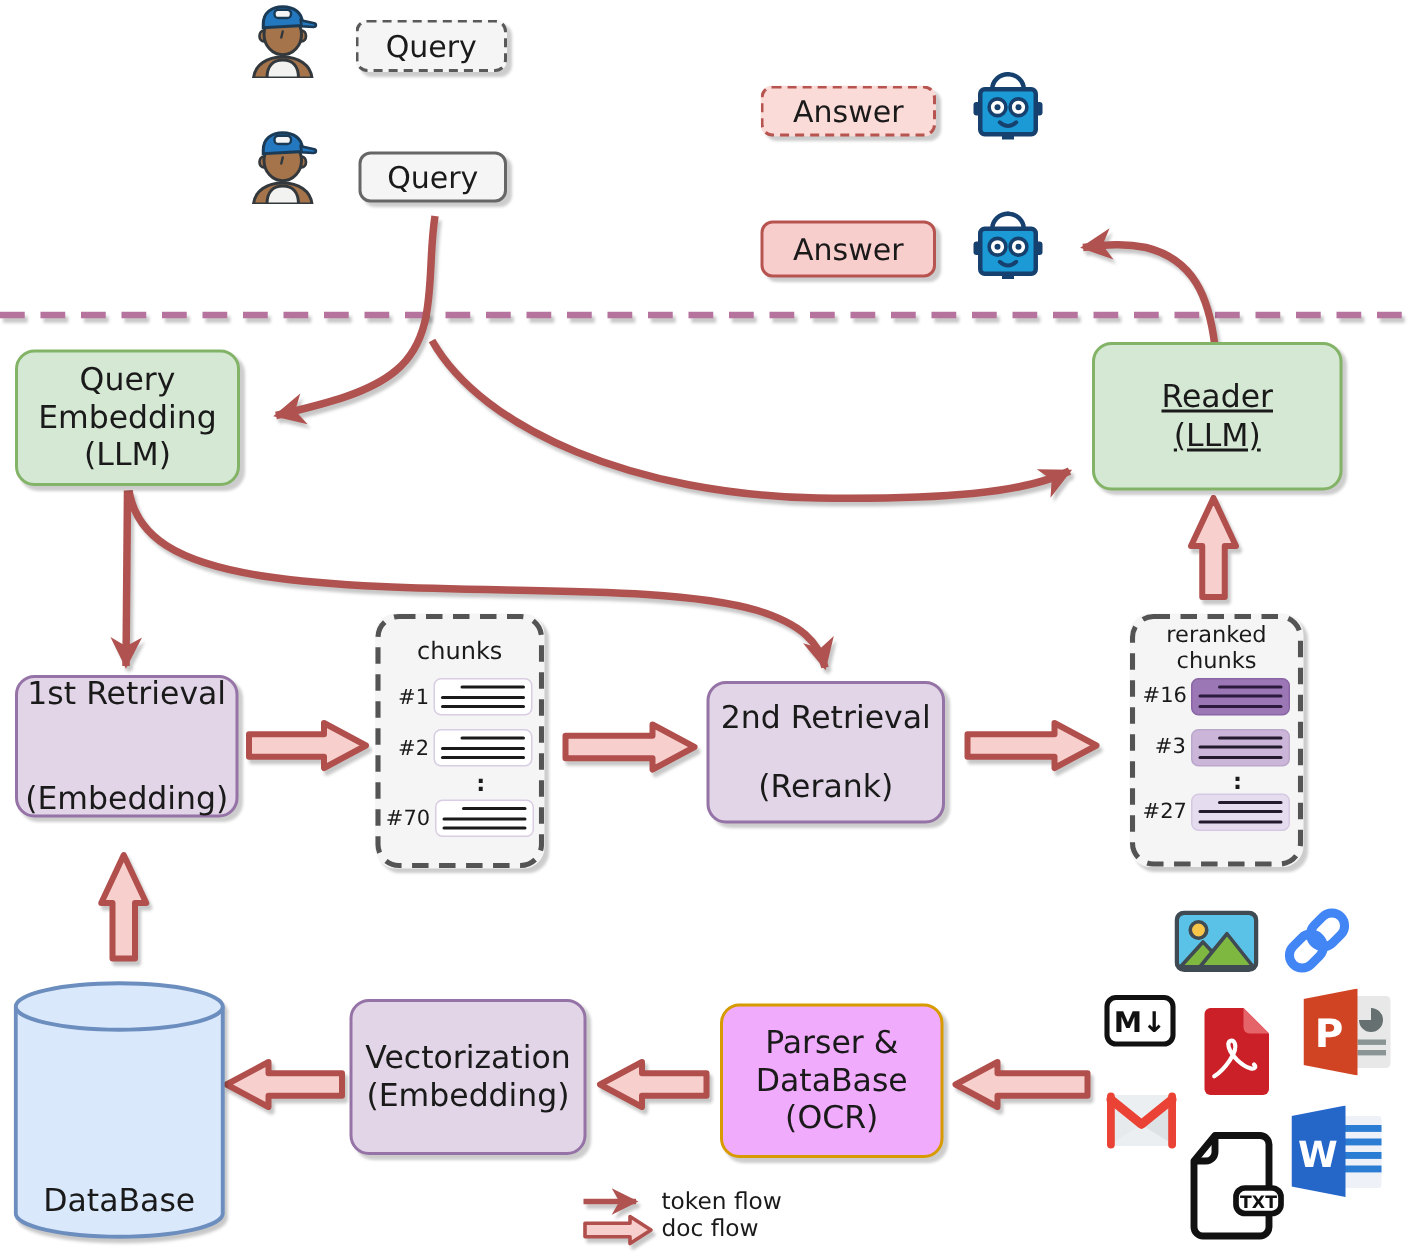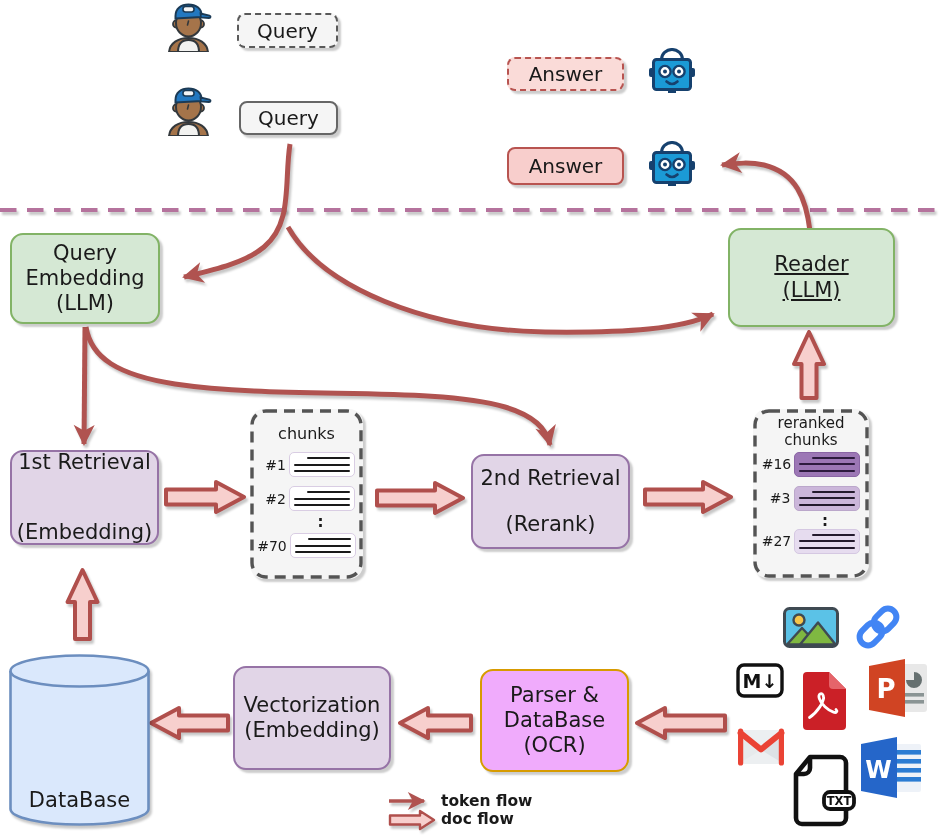--- a/index.html
+++ b/index.html
@@ -41,21 +41,21 @@
   .rr1 .l{background:#2d1b3e;}
   .rr2{background:#cbb6da;border-color:#bba7cb;}
   .rr2 .l{background:#231a2d;}
   .rr3{background:#e6dcef;border-color:#d5c8e2;}
   .rr3 .l{background:#231a2d;}
 
   
   .db-label{position:absolute;width:141px;text-align:center;font-size:21px;margin-top:48px;}
 
   
-  .legend-label{position:absolute;font-size:15.5px;white-space:nowrap;font-weight:bold;}
+  .legend-label{position:absolute;font-size:15.5px;white-space:nowrap;}
 
   
   .icon{position:absolute;}
 </style>
 </head>
 <body>
 
 <div class="canvas">
 
   <svg class="wires" viewBox="0 0 945 837">

